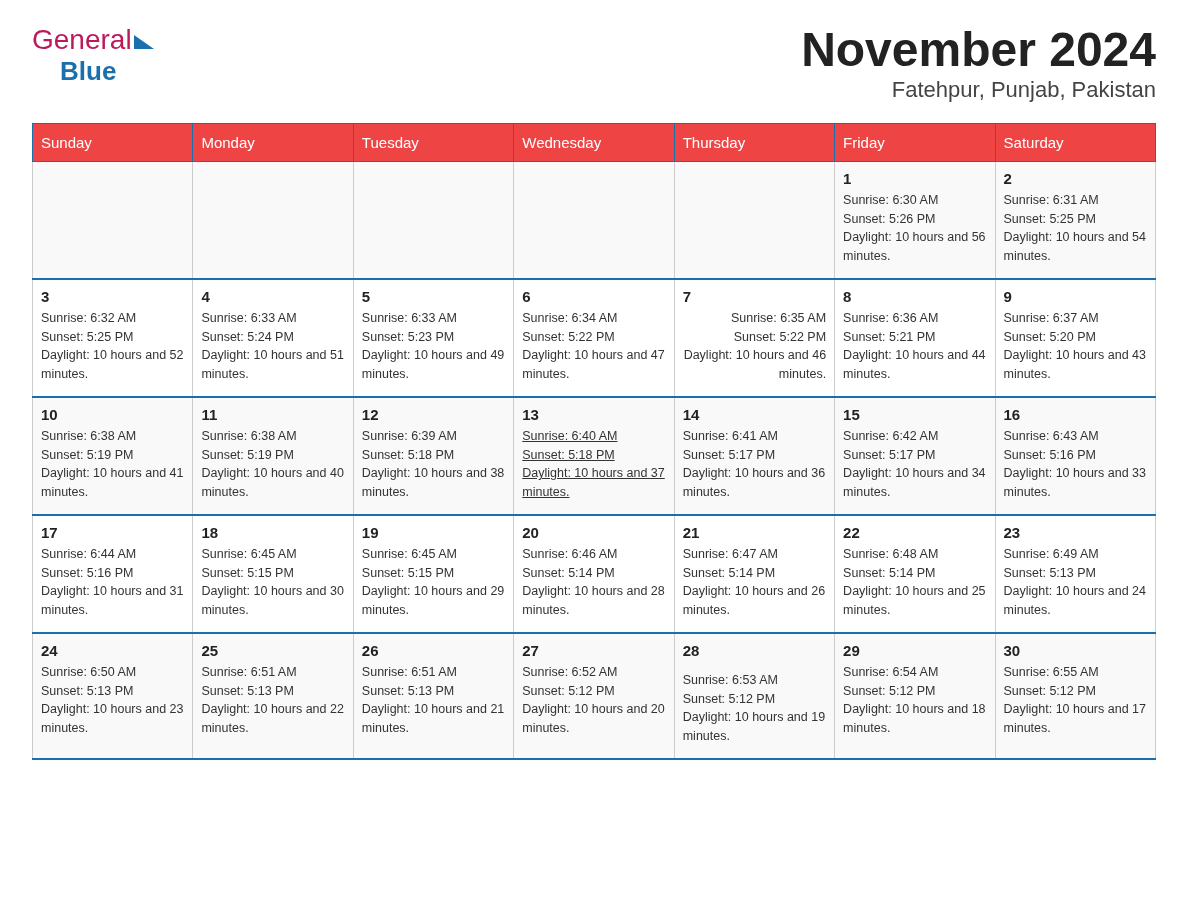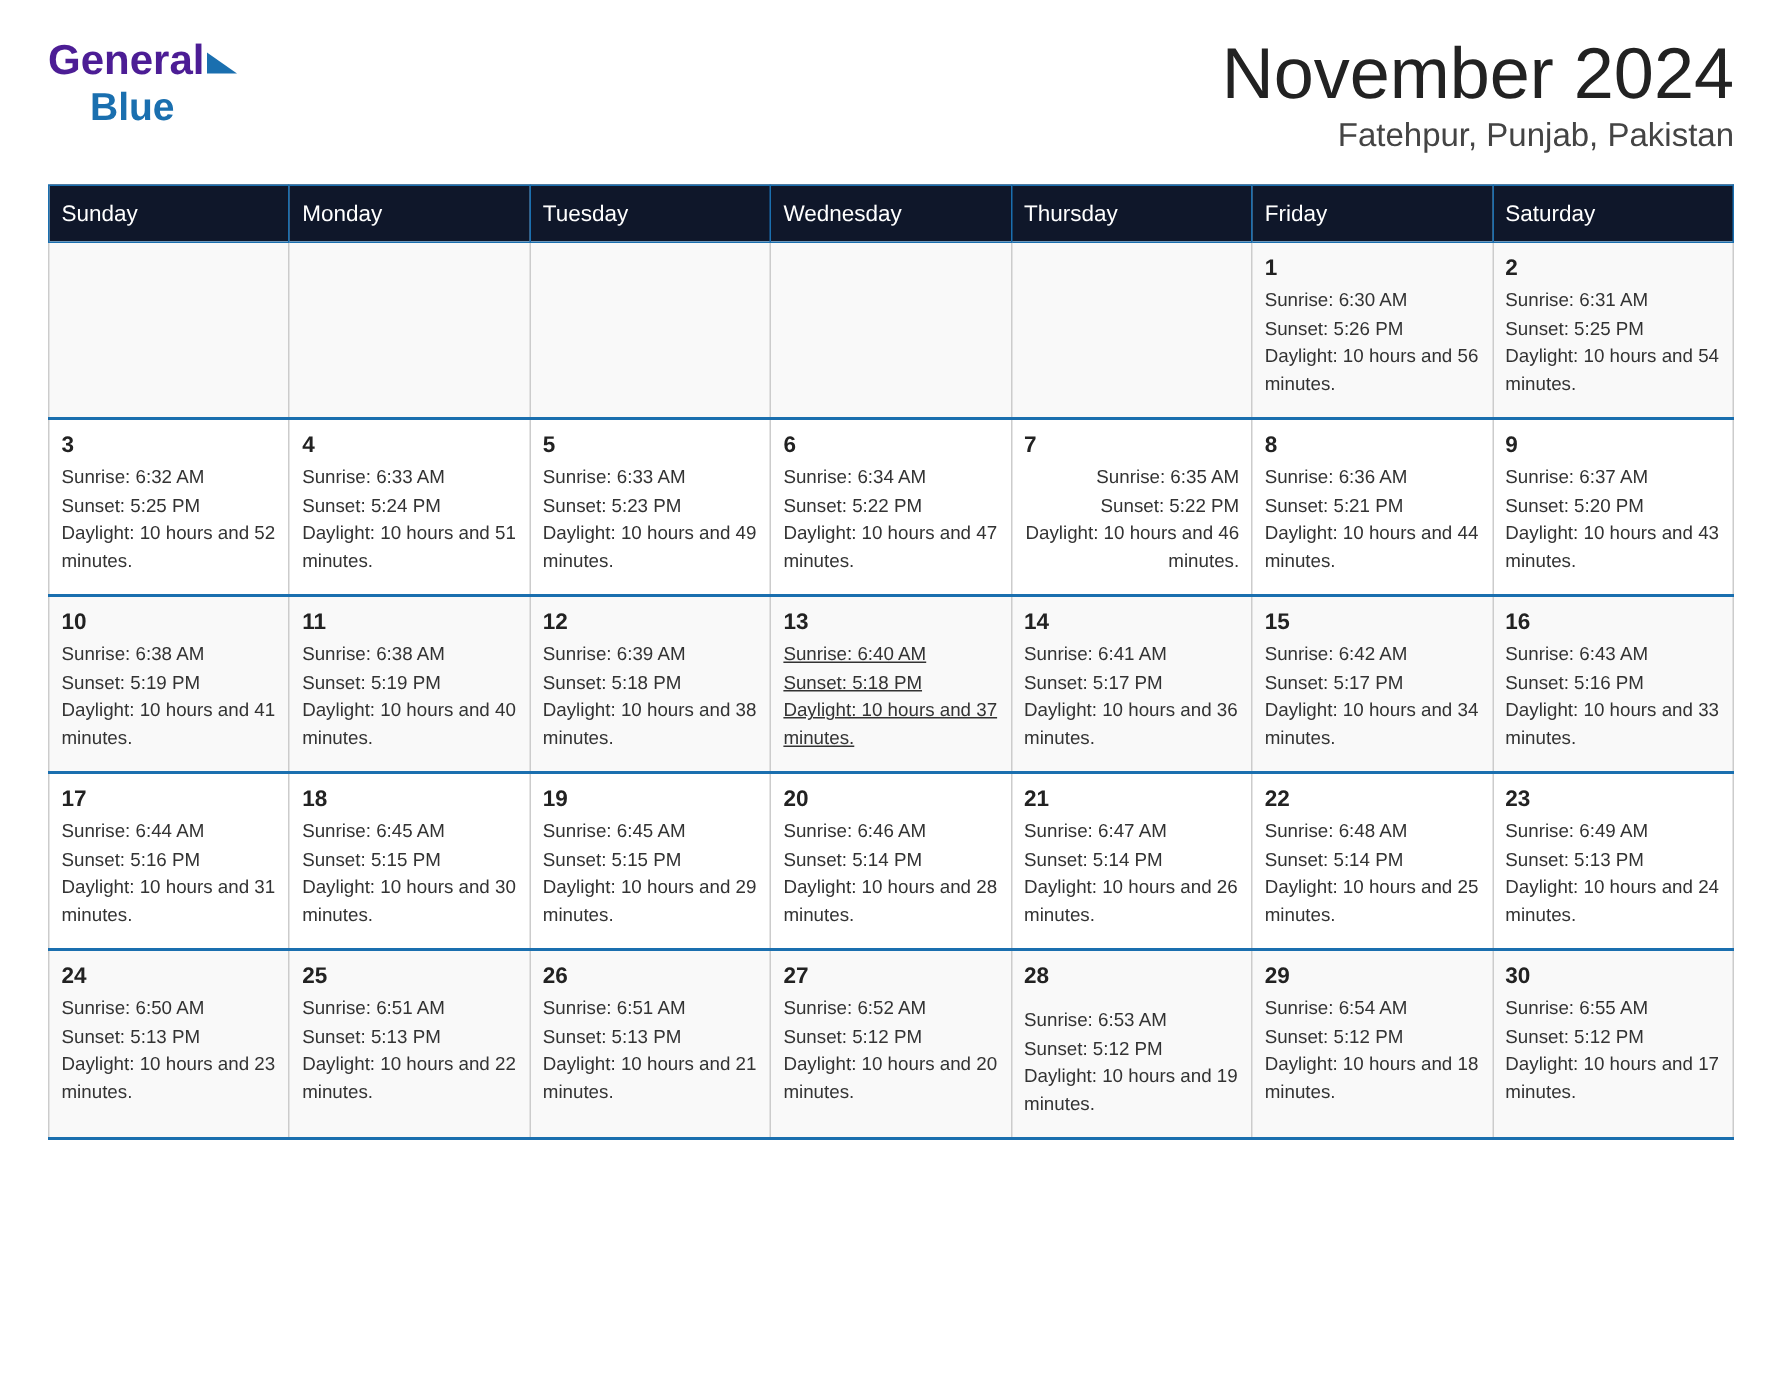--- a/index.html
+++ b/index.html
@@ -14,36 +14,36 @@
       display: flex;
       justify-content: space-between;
       align-items: flex-start;
       margin-bottom: 20px;
     }
     .title-block {
       text-align: right;
     }
     .title-block h1 {
       font-size: 48px;
-      font-weight: 400;
+      font-weight: 700;
       color: #222;
       line-height: 1.1;
     }
     .title-block h2 {
       font-size: 22px;
       font-weight: 400;
       color: #444;
     }
     table {
       width: 100%;
       border-collapse: collapse;
       table-layout: fixed;
     }
     thead tr {
-      background-color: #0f172a;
+      background-color: #ef4444;
     }
     thead th {
       color: #fff;
       font-size: 15px;
       font-weight: 500;
       padding: 10px 8px;
       text-align: left;
       border: 1px solid #1a6faf;
     }
     tbody tr {
@@ -82,22 +82,22 @@
     .logo-text-wrapper {
       display: flex;
       flex-direction: column;
     }
     .logo-line1 {
       display: flex;
       align-items: center;
     }
     .general-text {
       font-size: 28px;
-      font-weight: bold;
-      color: #4c1d95;
+      font-weight: normal;
+      color: #be185d;
       letter-spacing: 0px;
     }
     .triangle-right {
       width: 0;
       height: 0;
       border-top: 14px solid transparent;
       border-bottom: 0px solid transparent;
       border-left: 20px solid #1a6faf;
       margin-left: 2px;
       margin-top: 4px;

